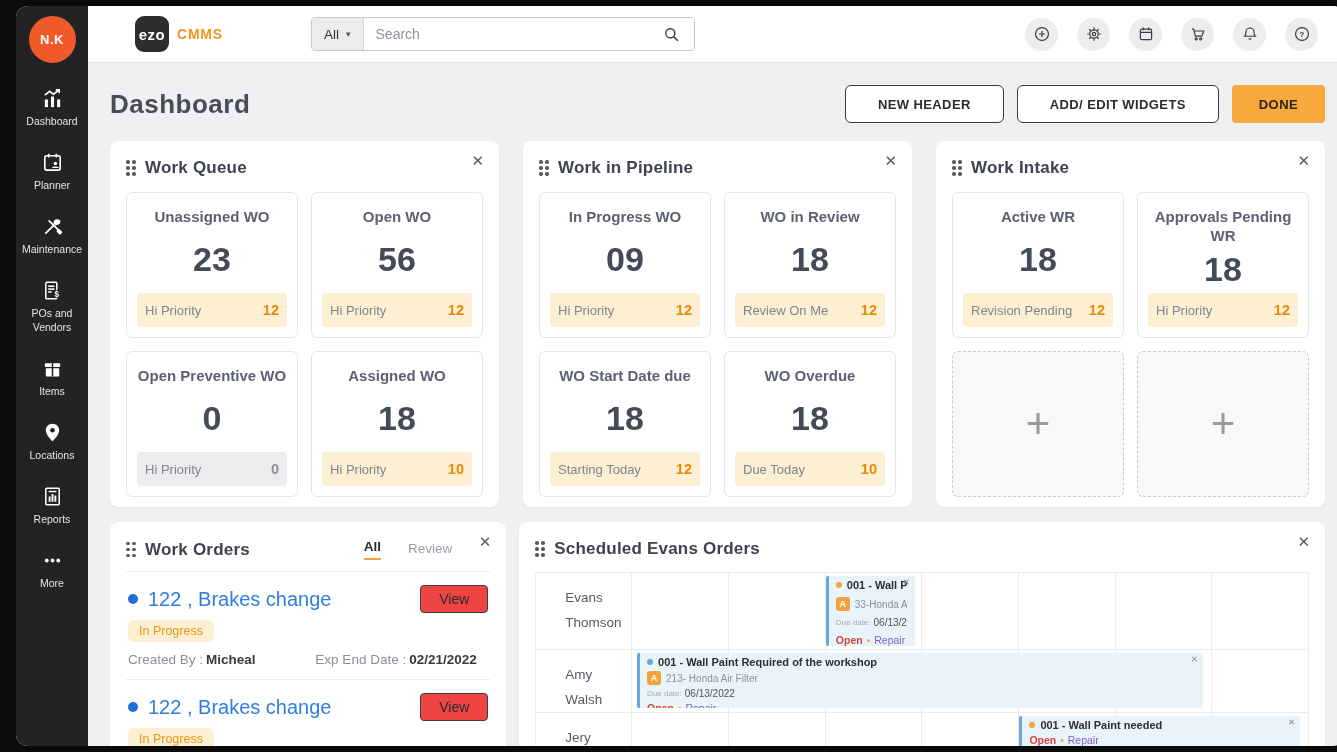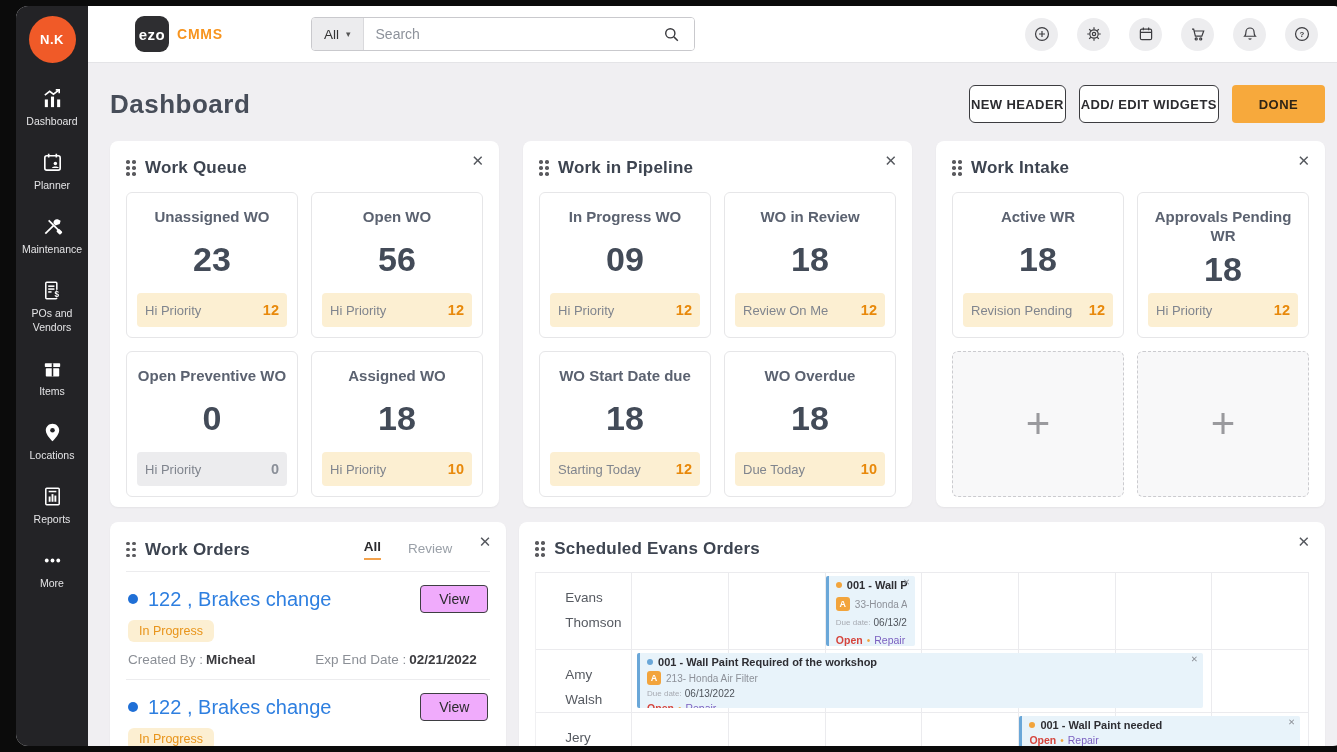--- a/index.html
+++ b/index.html
@@ -26,21 +26,21 @@
   .searchbar input::placeholder { color:#8d929b; }
   .search-go { width:44px; display:flex; align-items:center; justify-content:center; cursor:pointer; background:#fff; border:none; }
   .tb-icons { margin-left:auto; margin-right:27px; display:flex; gap:19px; }
   .circle-btn { width:33px; height:33px; border-radius:50%; background:#ededef; display:flex; align-items:center; justify-content:center; cursor:pointer; border:none; }
 
   
   .content { flex:1; overflow:hidden; padding:19px 20px 0 22px; }
   .page-head { display:flex; align-items:center; height:44px; margin-bottom:15px; }
   .page-title { font-size:26px; font-weight:bold; color:#474d59; letter-spacing:.5px; }
   .actions { margin-left:auto; display:flex; gap:13px; }
-  .btn-outline { height:38px; padding:0 1px; background:#fff; border:1.5px solid #3c3c40; border-radius:6px; font-size:13px; font-weight:600; letter-spacing:.4px; color:#2c2c30; cursor:pointer; font-family:"Liberation Sans", sans-serif; }
+  .btn-outline { height:38px; padding:0 32px; background:#fff; border:1.5px solid #3c3c40; border-radius:6px; font-size:13px; font-weight:600; letter-spacing:.4px; color:#2c2c30; cursor:pointer; font-family:"Liberation Sans", sans-serif; }
   .btn-done { height:38px; padding:0 27px; background:#F7A93C; border:none; border-radius:4px; font-size:13px; font-weight:600; letter-spacing:.4px; color:#2f2415; cursor:pointer; font-family:"Liberation Sans", sans-serif; }
 
   .row1 { display:grid; grid-template-columns:1fr 1fr 1fr; gap:24px; }
   .row2 { display:grid; grid-template-columns:calc((100% - 26px)/3) 1fr; gap:13px; margin-top:15px; height:420px; }
 
   .widget { background:#fff; border-radius:8px; padding:12px 16px 10px; position:relative; box-shadow:0 1px 2px rgba(0,0,0,.05); }
   .w-head { display:flex; align-items:center; gap:9px; padding-top:5px; }
   .handle { display:grid; grid-template-columns:4px 4px; grid-auto-rows:4px; gap:2px; cursor:grab; }
   .handle span { width:3.5px; height:3.5px; border-radius:50%; background:#5a5a5e; }
   .w-title { font-size:17px; font-weight:bold; color:#3d4450; letter-spacing:.2px; }
@@ -61,21 +61,21 @@
 
   
   .wo-head { border-bottom:1px solid #ececee; padding-bottom:11px; }
   .tabs { margin-left:auto; margin-right:38px; display:flex; gap:27px; align-items:flex-end; }
   .tab { font-size:13.5px; color:#9aa0a8; cursor:pointer; padding-bottom:4px; }
   .tab.active { color:#2b2b2e; font-weight:600; border-bottom:2px solid #F2A14B; }
   .wo-item { padding:13px 2px 12px; border-bottom:1px solid #ececee; }
   .wo-top { display:flex; align-items:center; }
   .wo-dot { width:10px; height:10px; border-radius:50%; background:#1f6fd6; margin-right:10px; flex:0 0 10px; }
   .wo-link { font-size:20px; color:#2e7fe0; cursor:pointer; }
-  .btn-view { margin-left:auto; background:#f0abfc; border:1.5px solid #3e3e42; border-radius:4px; padding:5px 18px; font-size:14px; color:#2b2b2e; cursor:pointer; font-family:"Liberation Sans", sans-serif; }
+  .btn-view { margin-left:auto; background:#ef4444; border:1.5px solid #3e3e42; border-radius:4px; padding:5px 18px; font-size:14px; color:#2b2b2e; cursor:pointer; font-family:"Liberation Sans", sans-serif; }
   .wo-badge { display:inline-block; margin:7px 0 10px; background:#FCEFD2; color:#E8941A; font-size:12.5px; padding:4px 11px; border-radius:6px; }
   .wo-meta { display:flex; font-size:13.5px; color:#8b8f96; }
   .wo-meta .m1 { width:52%; }
   .wo-meta b { color:#3a3a3e; font-weight:600; margin-left:3px; }
 
   
   .sched-grid { margin-top:13px; border-top:1px solid #ebebee; border-left:1px solid #f0f0f2; }
   .srow { display:flex; border-bottom:1px solid #ebebee; }
   .sname { width:96px; flex:0 0 96px; border-right:1px solid #ebebee; padding:13px 12px 0 29px; font-size:13.5px; color:#565a61; line-height:1.85; }
   .scells { flex:1; position:relative; display:flex; }

